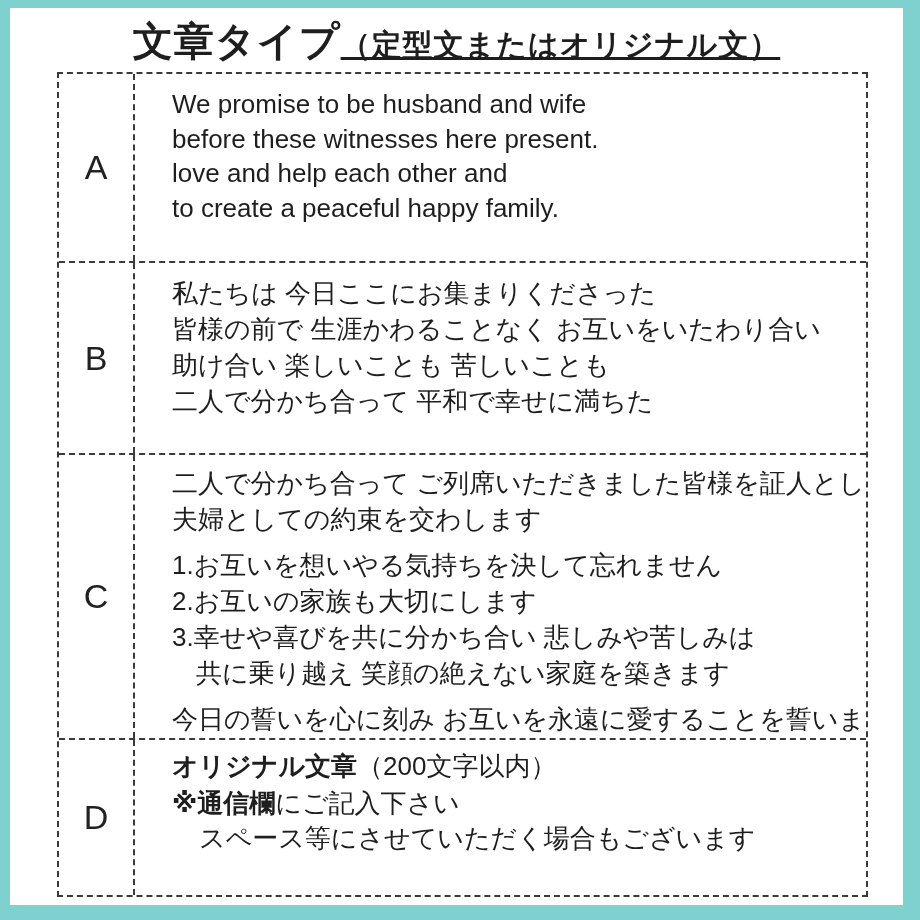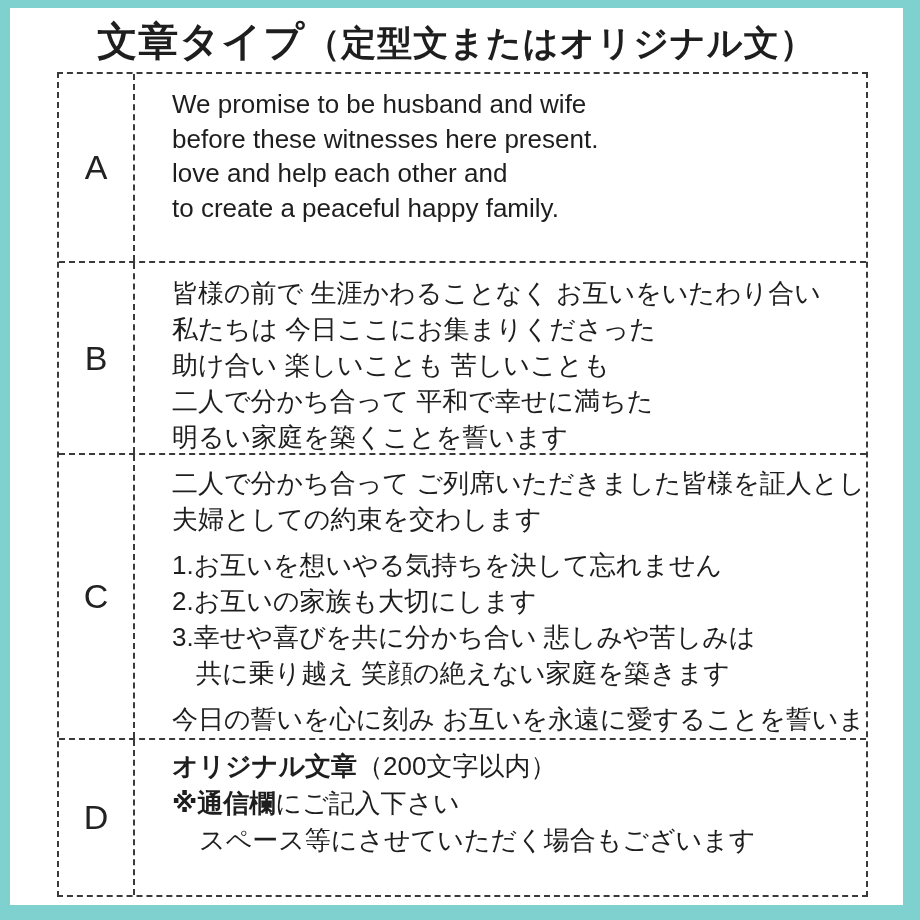--- a/index.html
+++ b/index.html
@@ -20,21 +20,21 @@
   .title {
     position: absolute;
     left: 10px; top: 14px;
     width: 893px;
     text-align: center;
     white-space: nowrap;
     font-weight: bold;
     letter-spacing: 1px;
   }
   .title-main { font-size: 40px; }
-  .title-sub  { font-size: 35px; }
+  .title-sub  { font-size: 30px; text-decoration: underline; }
   .vow-table {
     position: absolute;
     left: 57px; top: 72px;
     width: 811px; height: 825px;
     border: 2px dashed #3a3a3a;
     box-sizing: border-box;
     display: flex;
     flex-direction: column;
   }
   .row {
@@ -69,21 +69,21 @@
     white-space: nowrap;
   }
   .row-a .text-cell { padding-top: 13px; line-height: 34.5px; }
   .row-b .text-cell { padding-top: 12px; line-height: 36px; }
   .row-c .text-cell { padding-top: 10px; line-height: 36px; }
   .row-d .text-cell { padding-top: 8px;  line-height: 37px; }
   .para { margin: 0 0 10px 0; }
   .para:last-child { margin-bottom: 0; }
   .line { white-space: nowrap; }
   .line.indent-num { padding-left: 24px; }   
-  .line.indent-mark { padding-left: 27px; }  
+  .line.indent-mark { padding-left: 27px; font-family: Liberation Mono, monospace; }  
   .b { font-weight: bold; }
 </style>
 </head>
 <body style="background: rgb(127, 209, 207); color: rgb(30, 30, 30);">
 
 <div class="sheet"></div>
 
 <div class="title">
   <span class="title-main">文章タイプ</span><span class="title-sub">（定型文またはオリジナル文）</span>
 </div>
@@ -96,25 +96,24 @@
       <div class="line">We promise to be husband and wife</div>
       <div class="line">before these witnesses here present.</div>
       <div class="line">love and help each other and</div>
       <div class="line">to create a peaceful happy family.</div>
     </div>
   </div>
 
   <div class="row row-b">
     <div class="label-cell">B</div>
     <div class="text-cell">
+      <div class="line">私たちは 今日ここにお集まりくださった</div>
       <div class="line">皆様の前で 生涯かわることなく お互いをいたわり合い</div>
-      <div class="line">私たちは 今日ここにお集まりくださった</div>
       <div class="line">助け合い 楽しいことも 苦しいことも</div>
       <div class="line">二人で分かち合って 平和で幸せに満ちた</div>
-      <div class="line">明るい家庭を築くことを誓います</div>
     </div>
   </div>
 
   <div class="row row-c">
     <div class="label-cell">C</div>
     <div class="text-cell">
       <div class="para">
         <div class="line">二人で分かち合って ご列席いただきました皆様を証人とし</div>
         <div class="line">夫婦としての約束を交わします</div>
       </div>

